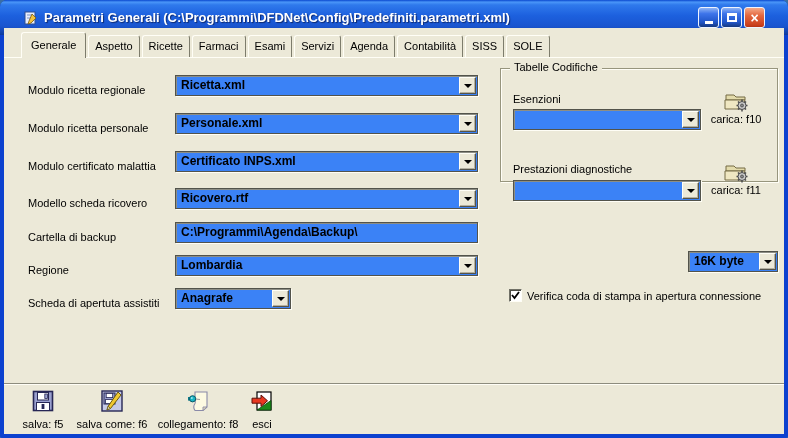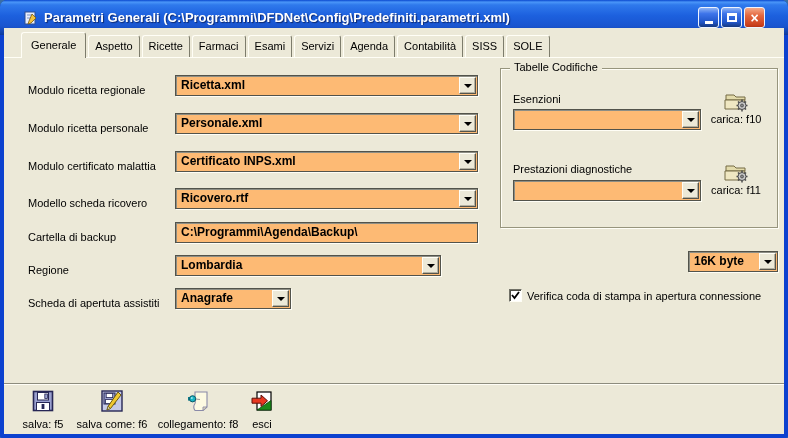--- a/index.html
+++ b/index.html
@@ -53,40 +53,40 @@
     border:1px solid #7d7c6c; border-bottom:none;
     border-top-color:#fffef6; border-left-color:#fffef6;
     border-radius:3px 3px 0 0; margin-right:2px; white-space:nowrap;
   }
   .tab.active { height:26px; line-height:25px; padding:0 9px; position:relative; z-index:4; margin-bottom:-1px; }
   .pageline { position:absolute; left:0; right:0; top:29px; height:1px; background:#fffef6; }
   
   .row { position:absolute; left:24px; display:flex; height:21px; align-items:flex-end; }
   .lbl { width:147px; font-size:11px; flex:0 0 147px; }
   .fld {
-    position:relative; height:21px; background:#fdba74;
+    position:relative; height:21px; background:#3b82f6;
     border:1px solid #52534b;
     box-shadow:inset 1px 1px 0 #8d8e85, 1px 1px 0 #fffef6;
     padding-left:14px;
   }
   .fld .val {
     position:absolute; left:5px; top:2px; font-size:12px; font-weight:bold;
     white-space:nowrap;
   }
   .drop-btn {
     position:absolute; right:1px; top:1px; width:17px; height:17px;
     background:#ece9d8;
     border:1px solid; border-color:#fffef6 #55544a #55544a #fffef6;
     box-shadow:inset -1px -1px 0 #b5b1a1;
     display:flex; align-items:center; justify-content:center;
   }
   .arr { width:0; height:0; border:4px solid transparent; border-top:4px solid #000; margin-top:4px; }
   
   .groupbox {
-    position:absolute; left:496px; top:40px; width:278px; height:160px;
+    position:absolute; left:496px; top:40px; width:278px; height:114px;
     border:1px solid #97957d;
     box-shadow:1px 1px 0 #fffef6, inset 1px 1px 0 #fffef6;
   }
   .legend {
     position:absolute; top:-8px; left:9px; background:#ece9d8;
     padding:0 4px; font-size:11px;
   }
   .gb-lbl { position:absolute; font-size:11px; }
   .carica { position:absolute; width:66px; text-align:center; font-size:11px; }
   .carica svg { display:block; margin:0 auto; }
@@ -190,21 +190,21 @@
 
     <div class="row" style="top:194px">
       <div class="lbl">Cartella di backup</div>
       <div class="fld" style="width:303px">
         <span class="val">C:\Programmi\Agenda\Backup\</span>
       </div>
     </div>
 
     <div class="row" style="top:227px">
       <div class="lbl">Regione</div>
-      <div class="fld" style="width:266px">
+      <div class="fld" style="width:303px">
         <span class="val">Lombardia</span>
         <span class="drop-btn">
             <span class="arr"></span>
           </span>
       </div>
     </div>
 
     <div class="row" style="top:260px">
       <div class="lbl">Scheda di apertuta assistiti</div>
       <div class="fld" style="width:116px">

